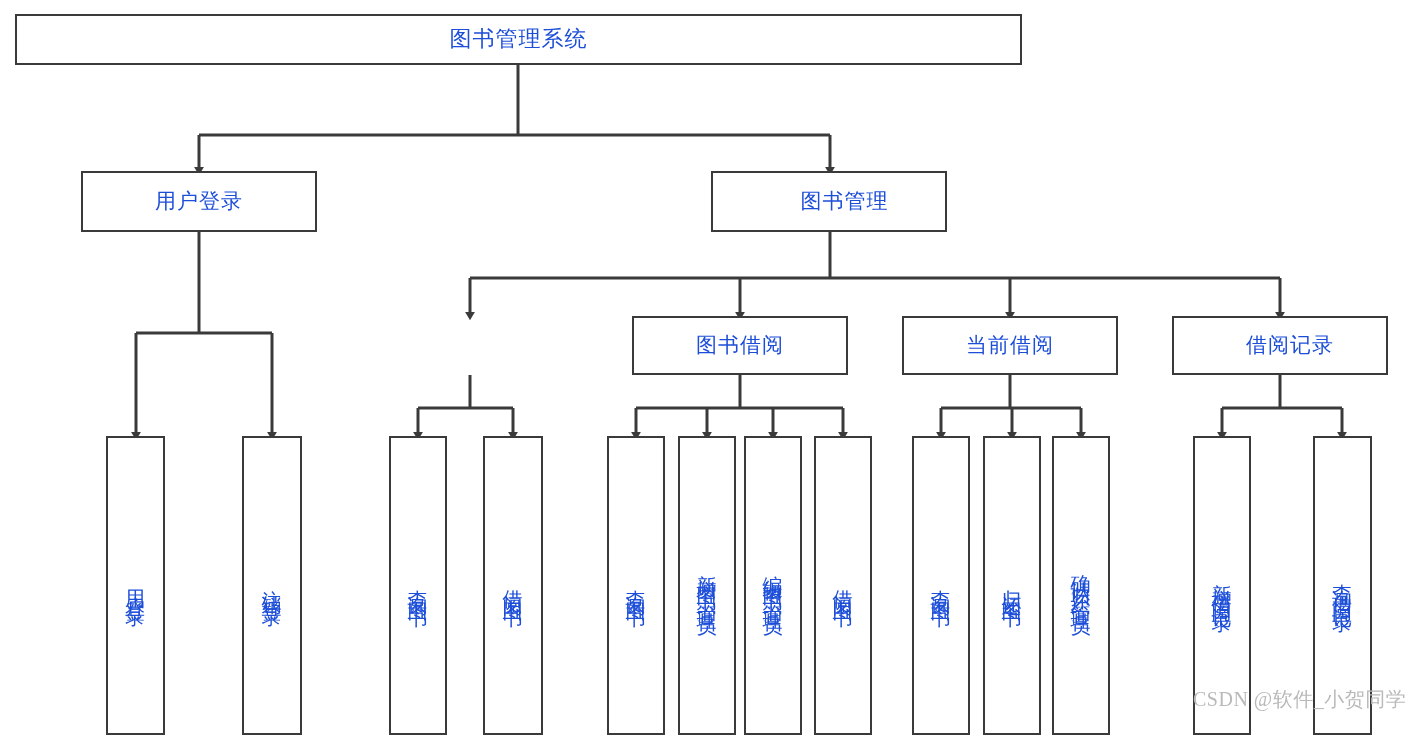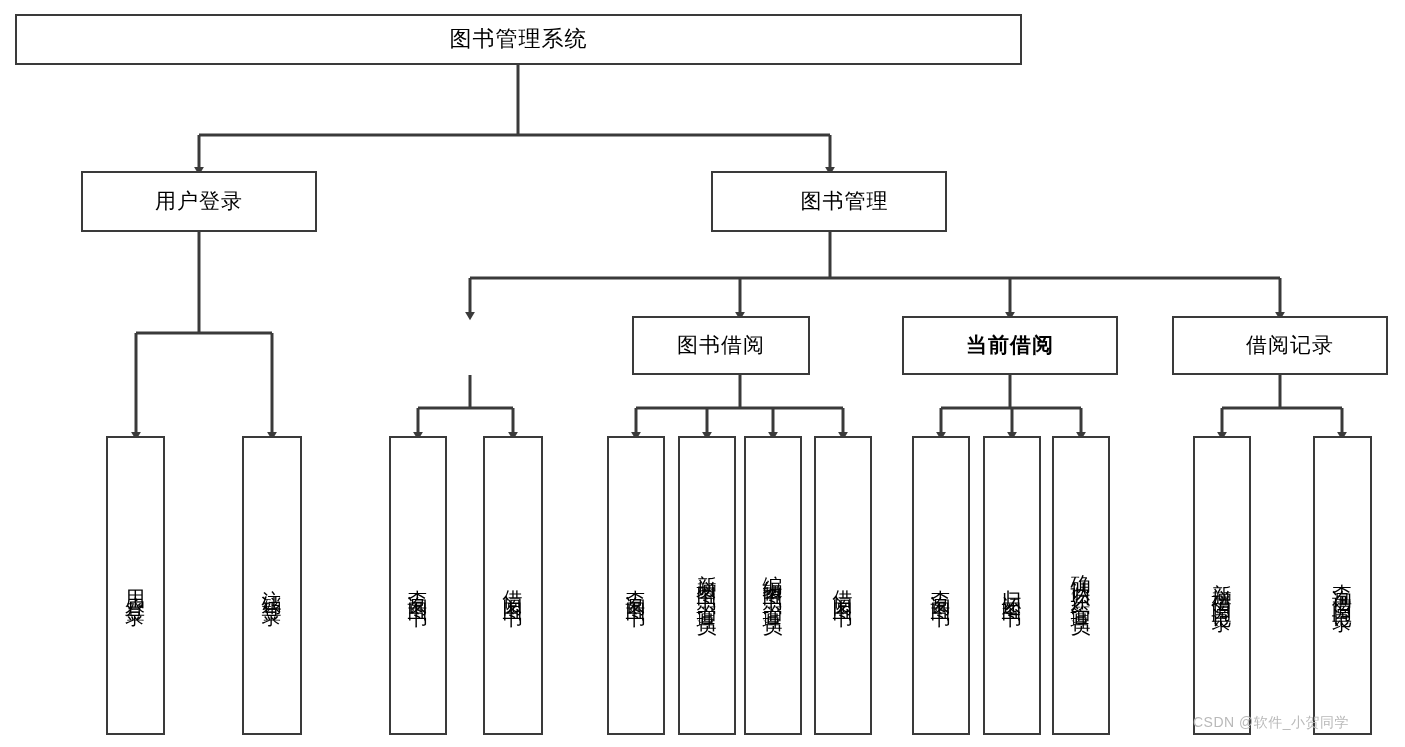--- a/index.html
+++ b/index.html
@@ -24,21 +24,21 @@
     pointer-events: none;
   }
   .node {
     position: absolute;
     box-sizing: border-box;
     background: #ffffff;
     border: 2px solid #3a3a3a;
     display: flex;
     align-items: center;
     justify-content: center;
-    color: #000000;
+    color: #1d4ed8;
   }
   .node.horiz {
     font-size: 21px;
     letter-spacing: 1px;
     line-height: 1.1;
   }
   .node.root {
     font-size: 22px;
   }
   .node.vert {
@@ -50,26 +50,26 @@
     padding: 6px 0;
   }
   .node.vert .vlabel {
     writing-mode: vertical-rl;
     text-orientation: upright;
     white-space: nowrap;
   }
   .watermark {
     position: absolute;
     left: 1193px;
-    top: 714px;
-    font-size: 14px;
+    top: 686px;
+    font-size: 20px;
     color: #b9b9b9;
     letter-spacing: 0.5px;
     white-space: nowrap;
-    font-family: Liberation Sans, sans-serif;
+    font-family: Liberation Serif, serif;
   }
 </style>
 </head>
 <body>
 
 <div id="canvas">
 
   <svg id="connectors" viewBox="0 0 1405 747" xmlns="http://www.w3.org/2000/svg">
     <defs>
       <marker id="arrow" markerWidth="9" markerHeight="10" refX="1.2" refY="5" orient="auto" markerUnits="userSpaceOnUse">
@@ -124,24 +124,24 @@
       <span>图书管理系统</span>
     </div>
 
   <div class="node horiz" id="node-l2-0" style="left: 81px; top: 171px; width: 236px; height: 61px;">
       <span>用户登录</span>
     </div>
   <div class="node horiz" id="node-l2-1" style="left: 711px; top: 171px; width: 236px; height: 61px; padding-left: 31px;">
       <span>图书管理</span>
     </div>
 
-  <div class="node horiz" id="node-l3-1" style="left: 632px; top: 316px; width: 178px; height: 59px;">
+  <div class="node horiz" id="node-l3-1" style="left: 632px; top: 316px; width: 216px; height: 59px;">
       <span>图书借阅</span>
     </div>
-  <div class="node horiz" id="node-l3-2" style="left: 902px; top: 316px; width: 216px; height: 59px; font-weight: bold;">
+  <div class="node horiz" id="node-l3-2" style="left: 902px; top: 316px; width: 216px; height: 59px;">
       <span>当前借阅</span>
     </div>
   <div class="node horiz" id="node-l3-3" style="left: 1172px; top: 316px; width: 216px; height: 59px; padding-left: 20px;">
       <span>借阅记录</span>
     </div>
 
   <div class="node vert" id="leaf-0" style="left: 106px; top: 436px; width: 59px; height: 299px;">
       <span class="vlabel">用户登录</span>
     </div>
   <div class="node vert" id="leaf-1" style="left: 242px; top: 436px; width: 60px; height: 299px;">

